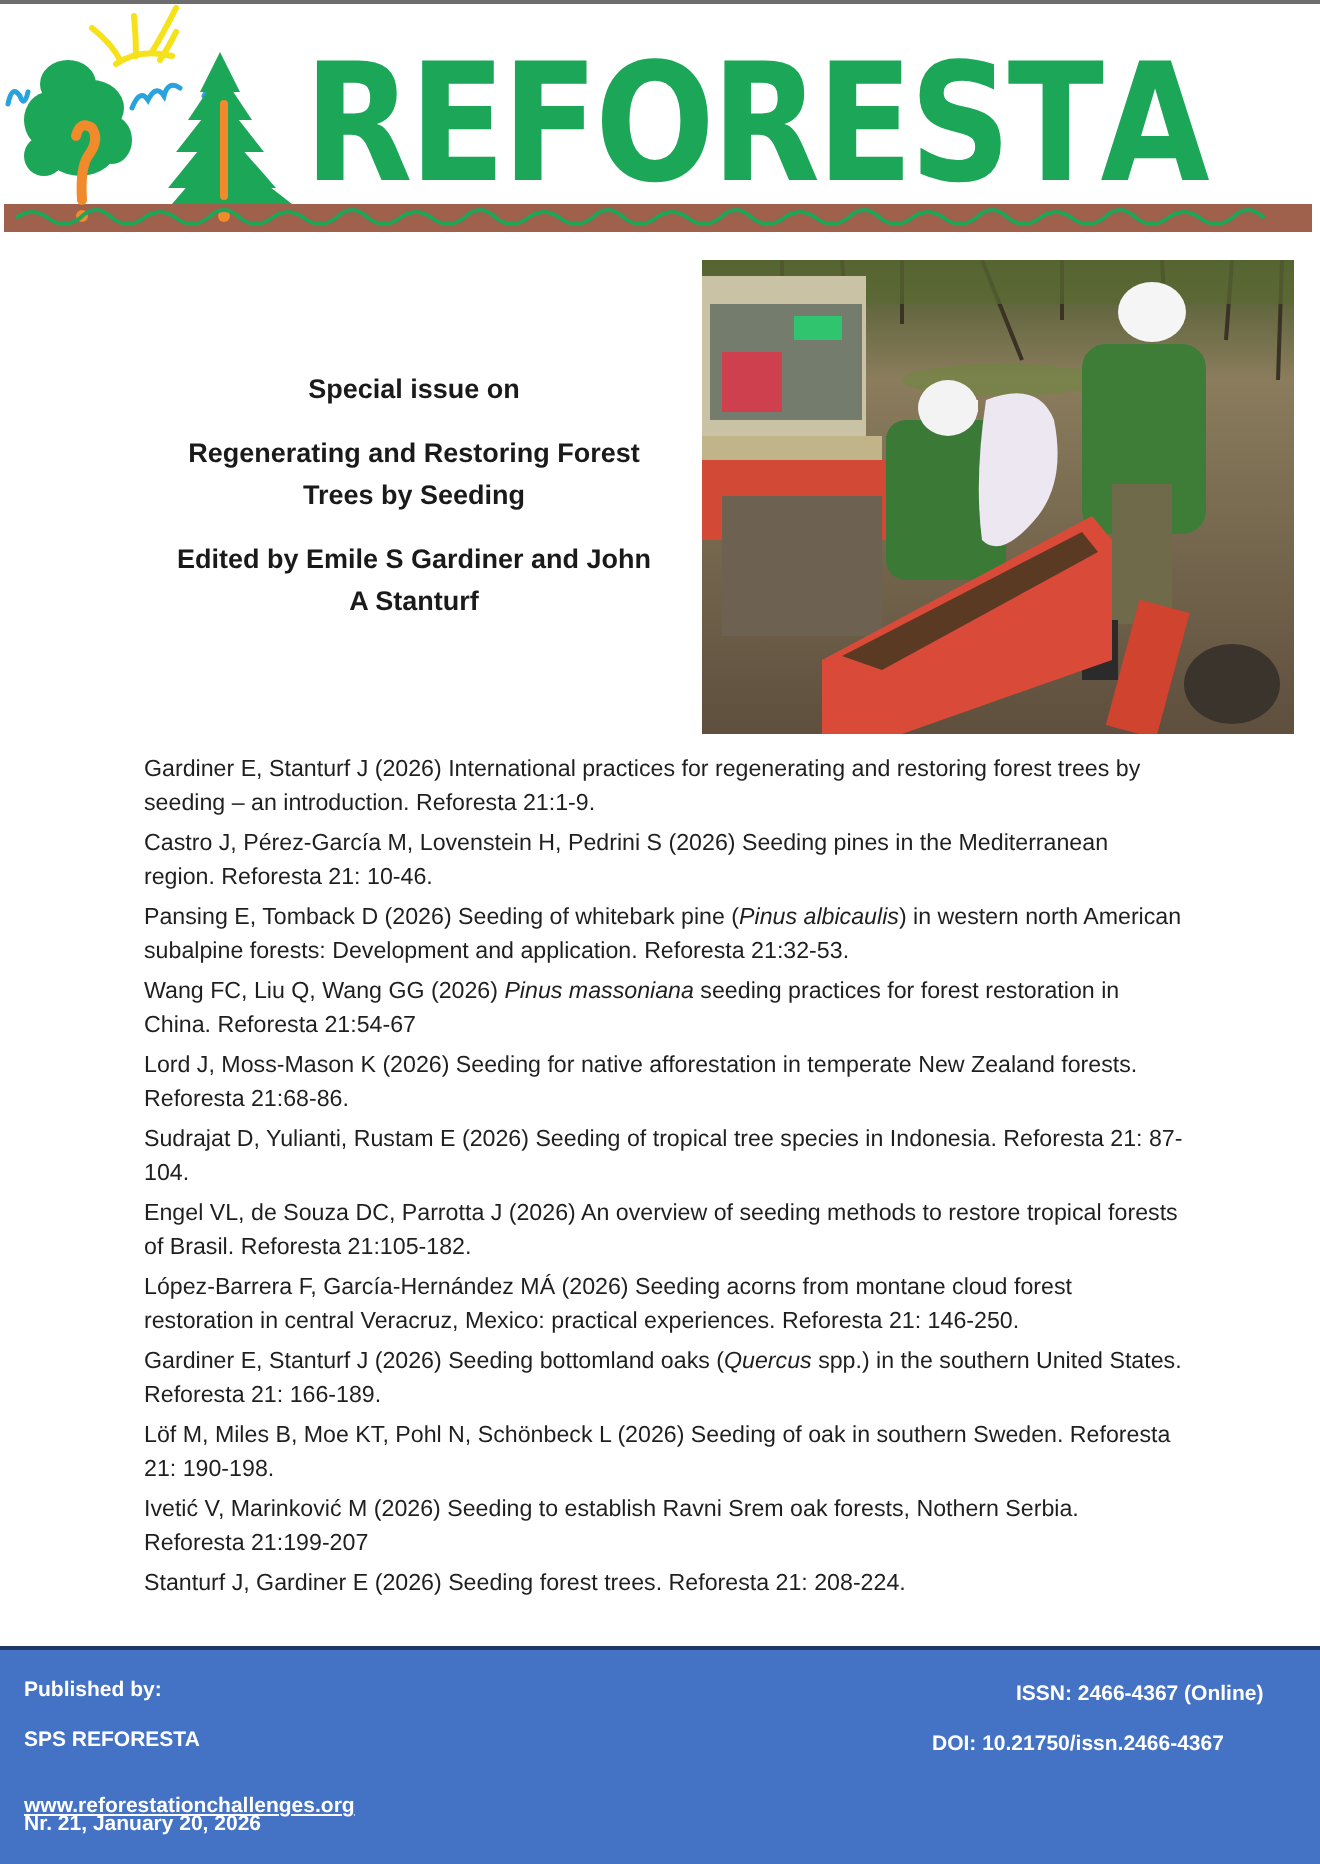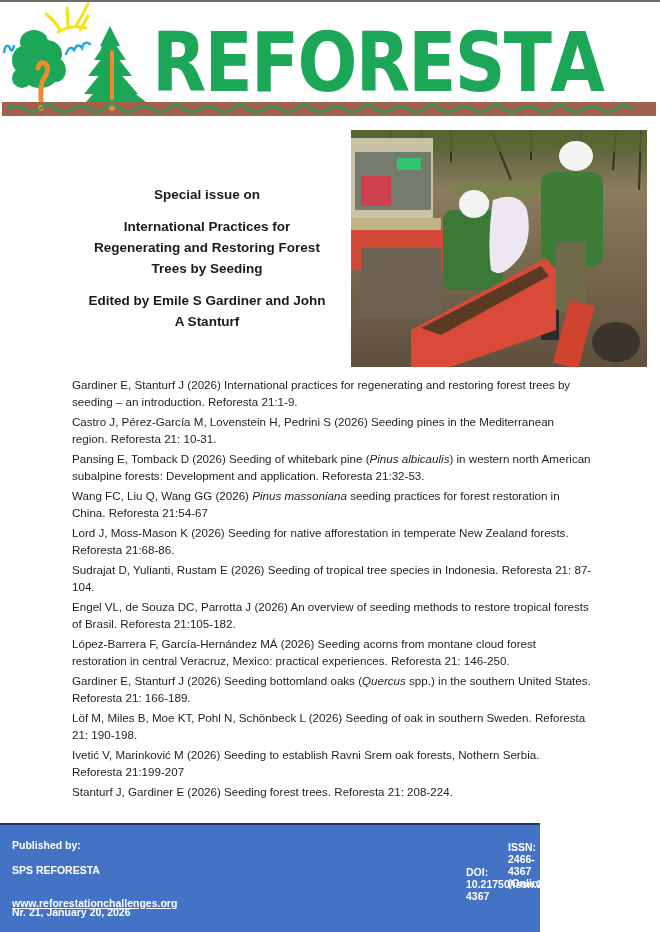--- a/index.html
+++ b/index.html
@@ -28,21 +28,21 @@
 
     
     .photo { position: absolute; left: 351px; top: 130px; width: 296px; height: 237px; overflow: hidden; background: #6b5a44; }
 
     
     .refs { position: absolute; left: 72px; top: 376px; width: 520px; font-size: 11.6px; line-height: 17.2px; color: #1f1f1f; }
     .ref { margin-bottom: 2.6px; }
     .ref i { font-style: italic; }
 
     
-    .footer { position: absolute; left: 0; top: 823px; width: 540px; height: 109px; background: #4472c4; border-top: 2px solid #203864; color: #ffffff; font-weight: bold; font-size: 10.5px; }
+    .footer { position: absolute; left: 0; top: 823px; width: 660px; height: 109px; background: #4472c4; border-top: 2px solid #203864; color: #ffffff; font-weight: bold; font-size: 10.5px; }
     .footer .pub { position: absolute; left: 12px; top: 14px; }
     .footer .org { position: absolute; left: 12px; top: 39px; }
     .footer .url { position: absolute; left: 12px; top: 72px; text-decoration: underline; color: #ffffff; }
     .footer .issue { position: absolute; left: 12px; top: 81px; }
     .footer .issn { position: absolute; left: 466px; top: 16px; padding-left: 42px; }
     .footer .doi { position: absolute; left: 466px; top: 41px; }
   </style>
 </head>
 <body>
 
@@ -103,21 +103,20 @@
     <span>E</span>
     <span>S</span>
     <span>T</span>
     <span>A</span>
   </div>
 </header>
 
 <section class="title-block">
   <div class="t1">Special issue on</div>
   <div class="t2">
-    <div>International Practices for</div>
     <div>Regenerating and Restoring Forest</div>
     <div>Trees by Seeding</div>
   </div>
   <div class="t3">
     <div>Edited by Emile S Gardiner and John</div>
     <div>A Stanturf</div>
   </div>
 </section>
 
 <figure class="photo" title="Two workers in green jackets and white hard hats pouring seeds into a red tractor-drawn seeder">
@@ -166,21 +165,21 @@
 
     <polygon points="60,200 195,128 205,140 205,200 100,237 60,237" fill="#d94b38"></polygon>
     <polygon points="70,198 190,136 198,146 90,205" fill="#5b3a24"></polygon>
     <rect x="210" y="172" width="26" height="65" fill="#d0432f" transform="rotate(15 223 204)"></rect>
     <ellipse cx="265" cy="212" rx="24" ry="20" fill="#3a342c"></ellipse>
   </svg>
 </figure>
 
 <section class="refs">
   <p class="ref"><span>Gardiner E, Stanturf J (2026) International practices for regenerating and restoring forest trees by seeding – an introduction. Reforesta 21:1-9.</span><i></i><span></span></p>
-  <p class="ref"><span>Castro J, Pérez-García M, Lovenstein H, Pedrini S (2026) Seeding pines in the Mediterranean region. Reforesta 21: 10-31.</span><i></i><span></span></p>
+  <p class="ref"><span>Castro J, Pérez-García M, Lovenstein H, Pedrini S (2026) Seeding pines in the Mediterranean region. Reforesta 21: 10-46.</span><i></i><span></span></p>
   <p class="ref"><span>Pansing E, Tomback D (2026) Seeding of whitebark pine (</span><i>Pinus albicaulis</i><span>) in western north American subalpine forests: Development and application. Reforesta 21:32-53.</span></p>
   <p class="ref"><span>Wang FC, Liu Q, Wang GG (2026) </span><i>Pinus massoniana</i><span> seeding practices for forest restoration in China. Reforesta 21:54-67</span></p>
   <p class="ref"><span>Lord J, Moss-Mason K (2026) Seeding for native afforestation in temperate New Zealand forests. Reforesta 21:68-86.</span><i></i><span></span></p>
   <p class="ref"><span>Sudrajat D, Yulianti, Rustam E (2026) Seeding of tropical tree species in Indonesia. Reforesta 21: 87-104.</span><i></i><span></span></p>
   <p class="ref"><span>Engel VL, de Souza DC, Parrotta J (2026) An overview of seeding methods to restore tropical forests of Brasil. Reforesta 21:105-182.</span><i></i><span></span></p>
   <p class="ref"><span>López-Barrera F, García-Hernández MÁ (2026) Seeding acorns from montane cloud forest restoration in central Veracruz, Mexico: practical experiences. Reforesta 21: 146-250.</span><i></i><span></span></p>
   <p class="ref"><span>Gardiner E, Stanturf J (2026) Seeding bottomland oaks (</span><i>Quercus</i><span> spp.) in the southern United States. Reforesta 21: 166-189.</span></p>
   <p class="ref"><span>Löf M, Miles B, Moe KT, Pohl N, Schönbeck L (2026) Seeding of oak in southern Sweden. Reforesta 21: 190-198.</span><i></i><span></span></p>
   <p class="ref"><span>Ivetić V, Marinković M (2026) Seeding to establish Ravni Srem oak forests, Nothern Serbia. Reforesta 21:199-207</span><i></i><span></span></p>
   <p class="ref"><span>Stanturf J, Gardiner E (2026) Seeding forest trees. Reforesta 21: 208-224.</span><i></i><span></span></p>

